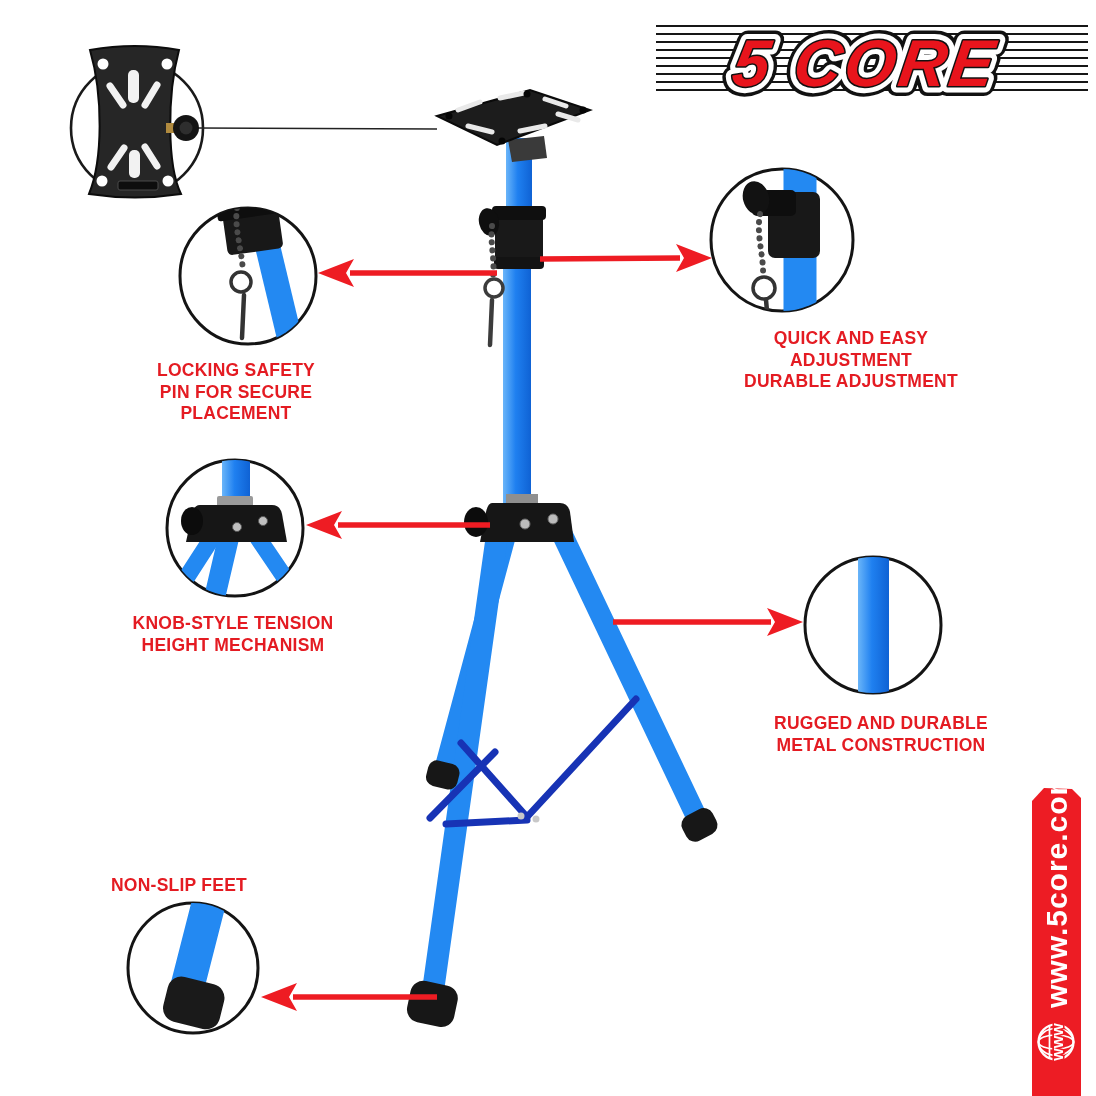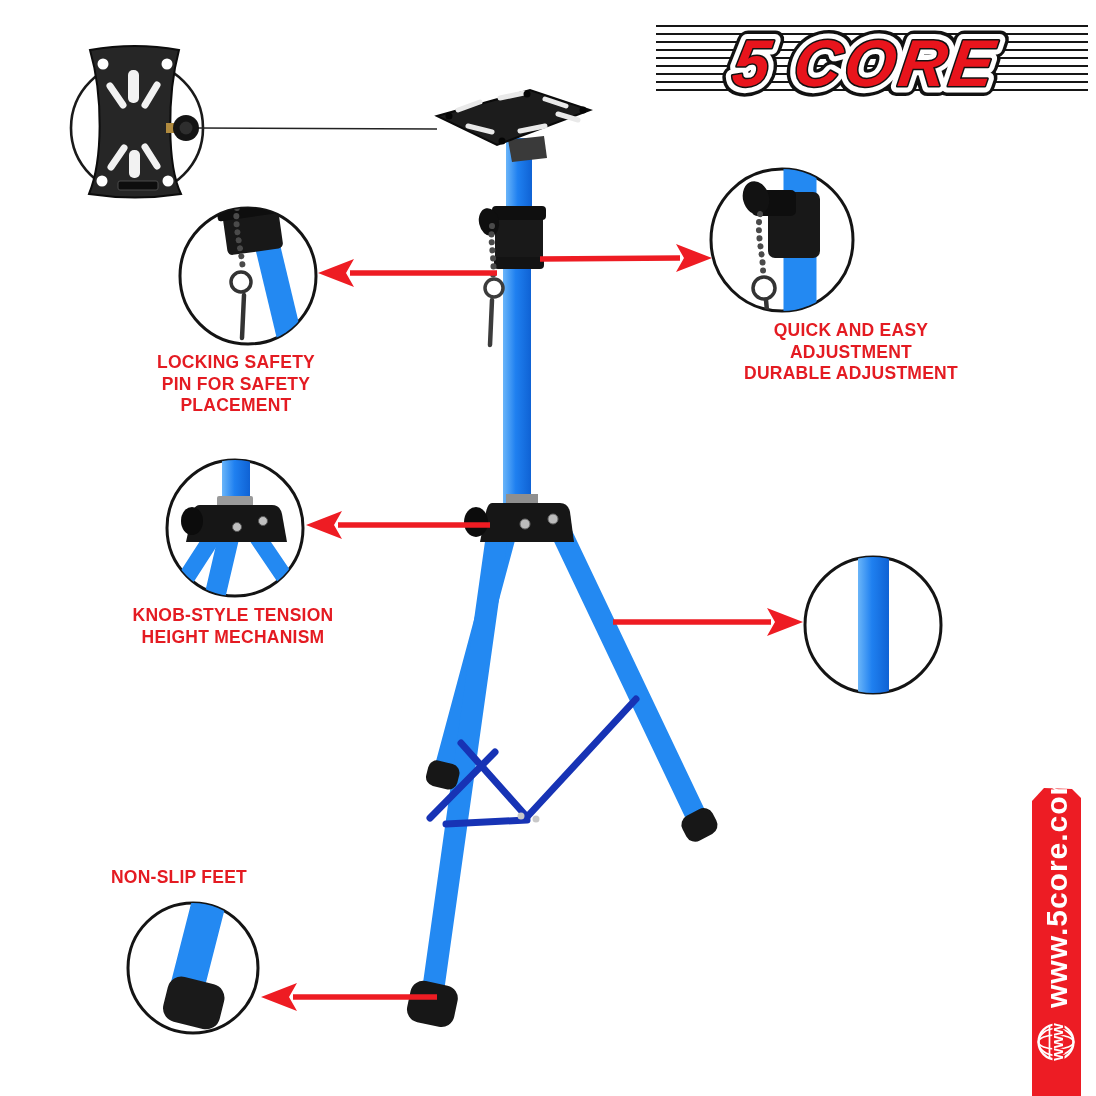--- a/index.html
+++ b/index.html
@@ -1,21 +1,21 @@
 <!DOCTYPE html>
 <html><head>
 <meta charset="utf-8">
 <style>
   html,body{margin:0;padding:0;background:#fff;}
   .canvas{position:relative;width:1096px;height:1096px;background:#ffffff;overflow:hidden;
           font-family:"Liberation Sans",sans-serif;}
   .stage{position:absolute;left:0;top:0;}
   .callout-label{position:absolute;transform:translateX(-50%);text-align:center;
           color:#e41b22;font-weight:bold;font-size:17.5px;line-height:21.5px;
-          letter-spacing:.25px;white-space:nowrap;}
+          letter-spacing:.25px;white-space:nowrap;margin-top:8px;}
 </style>
 </head>
 <body>
 
 <div class="canvas">
 
   <svg class="stage" width="1096" height="1096" viewBox="0 0 1096 1096">
     <defs>
       <linearGradient id="poleG" x1="0" y1="0" x2="1" y2="0">
         <stop offset="0" stop-color="#6ab5f9"></stop>
@@ -235,33 +235,37 @@
         <line x1="-17" y1="-6.5" x2="17" y2="-6.5"></line>
           <line x1="-17.5" y1="0" x2="17.5" y2="0"></line>
         <line x1="-17" y1="6.5" x2="17" y2="6.5"></line>
       </g>
       <text transform="translate(1063,1042) rotate(-90)" text-anchor="middle" fill="#ffffff" stroke="#ed1c24" stroke-width="3" paint-order="stroke" font-family="Liberation Sans, sans-serif" font-size="16" font-weight="bold">www</text>
     </g>
   </svg>
 
   <div class="callout-label" style="left:236px;top:352px">
     <div>LOCKING SAFETY</div>
-    <div>PIN FOR SAFETY</div>
+    <div>PIN FOR SECURE</div>
     <div>PLACEMENT</div>
   </div>
 
   <div class="callout-label" style="left:851px;top:320px">
     <div>QUICK AND EASY</div>
     <div>ADJUSTMENT</div>
     <div>DURABLE ADJUSTMENT</div>
   </div>
 
   <div class="callout-label" style="left:233px;top:605px">
     <div>KNOB-STYLE TENSION</div>
     <div>HEIGHT MECHANISM</div>
   </div>
 
+  <div class="callout-label" style="left:881px;top:705px">
+    <div>RUGGED AND DURABLE</div>
+    <div>METAL CONSTRUCTION</div>
+  </div>
 
   <div class="callout-label" style="left:179px;top:867px">
     <div>NON-SLIP FEET</div>
   </div>
 
 </div>
 
 </body></html>

